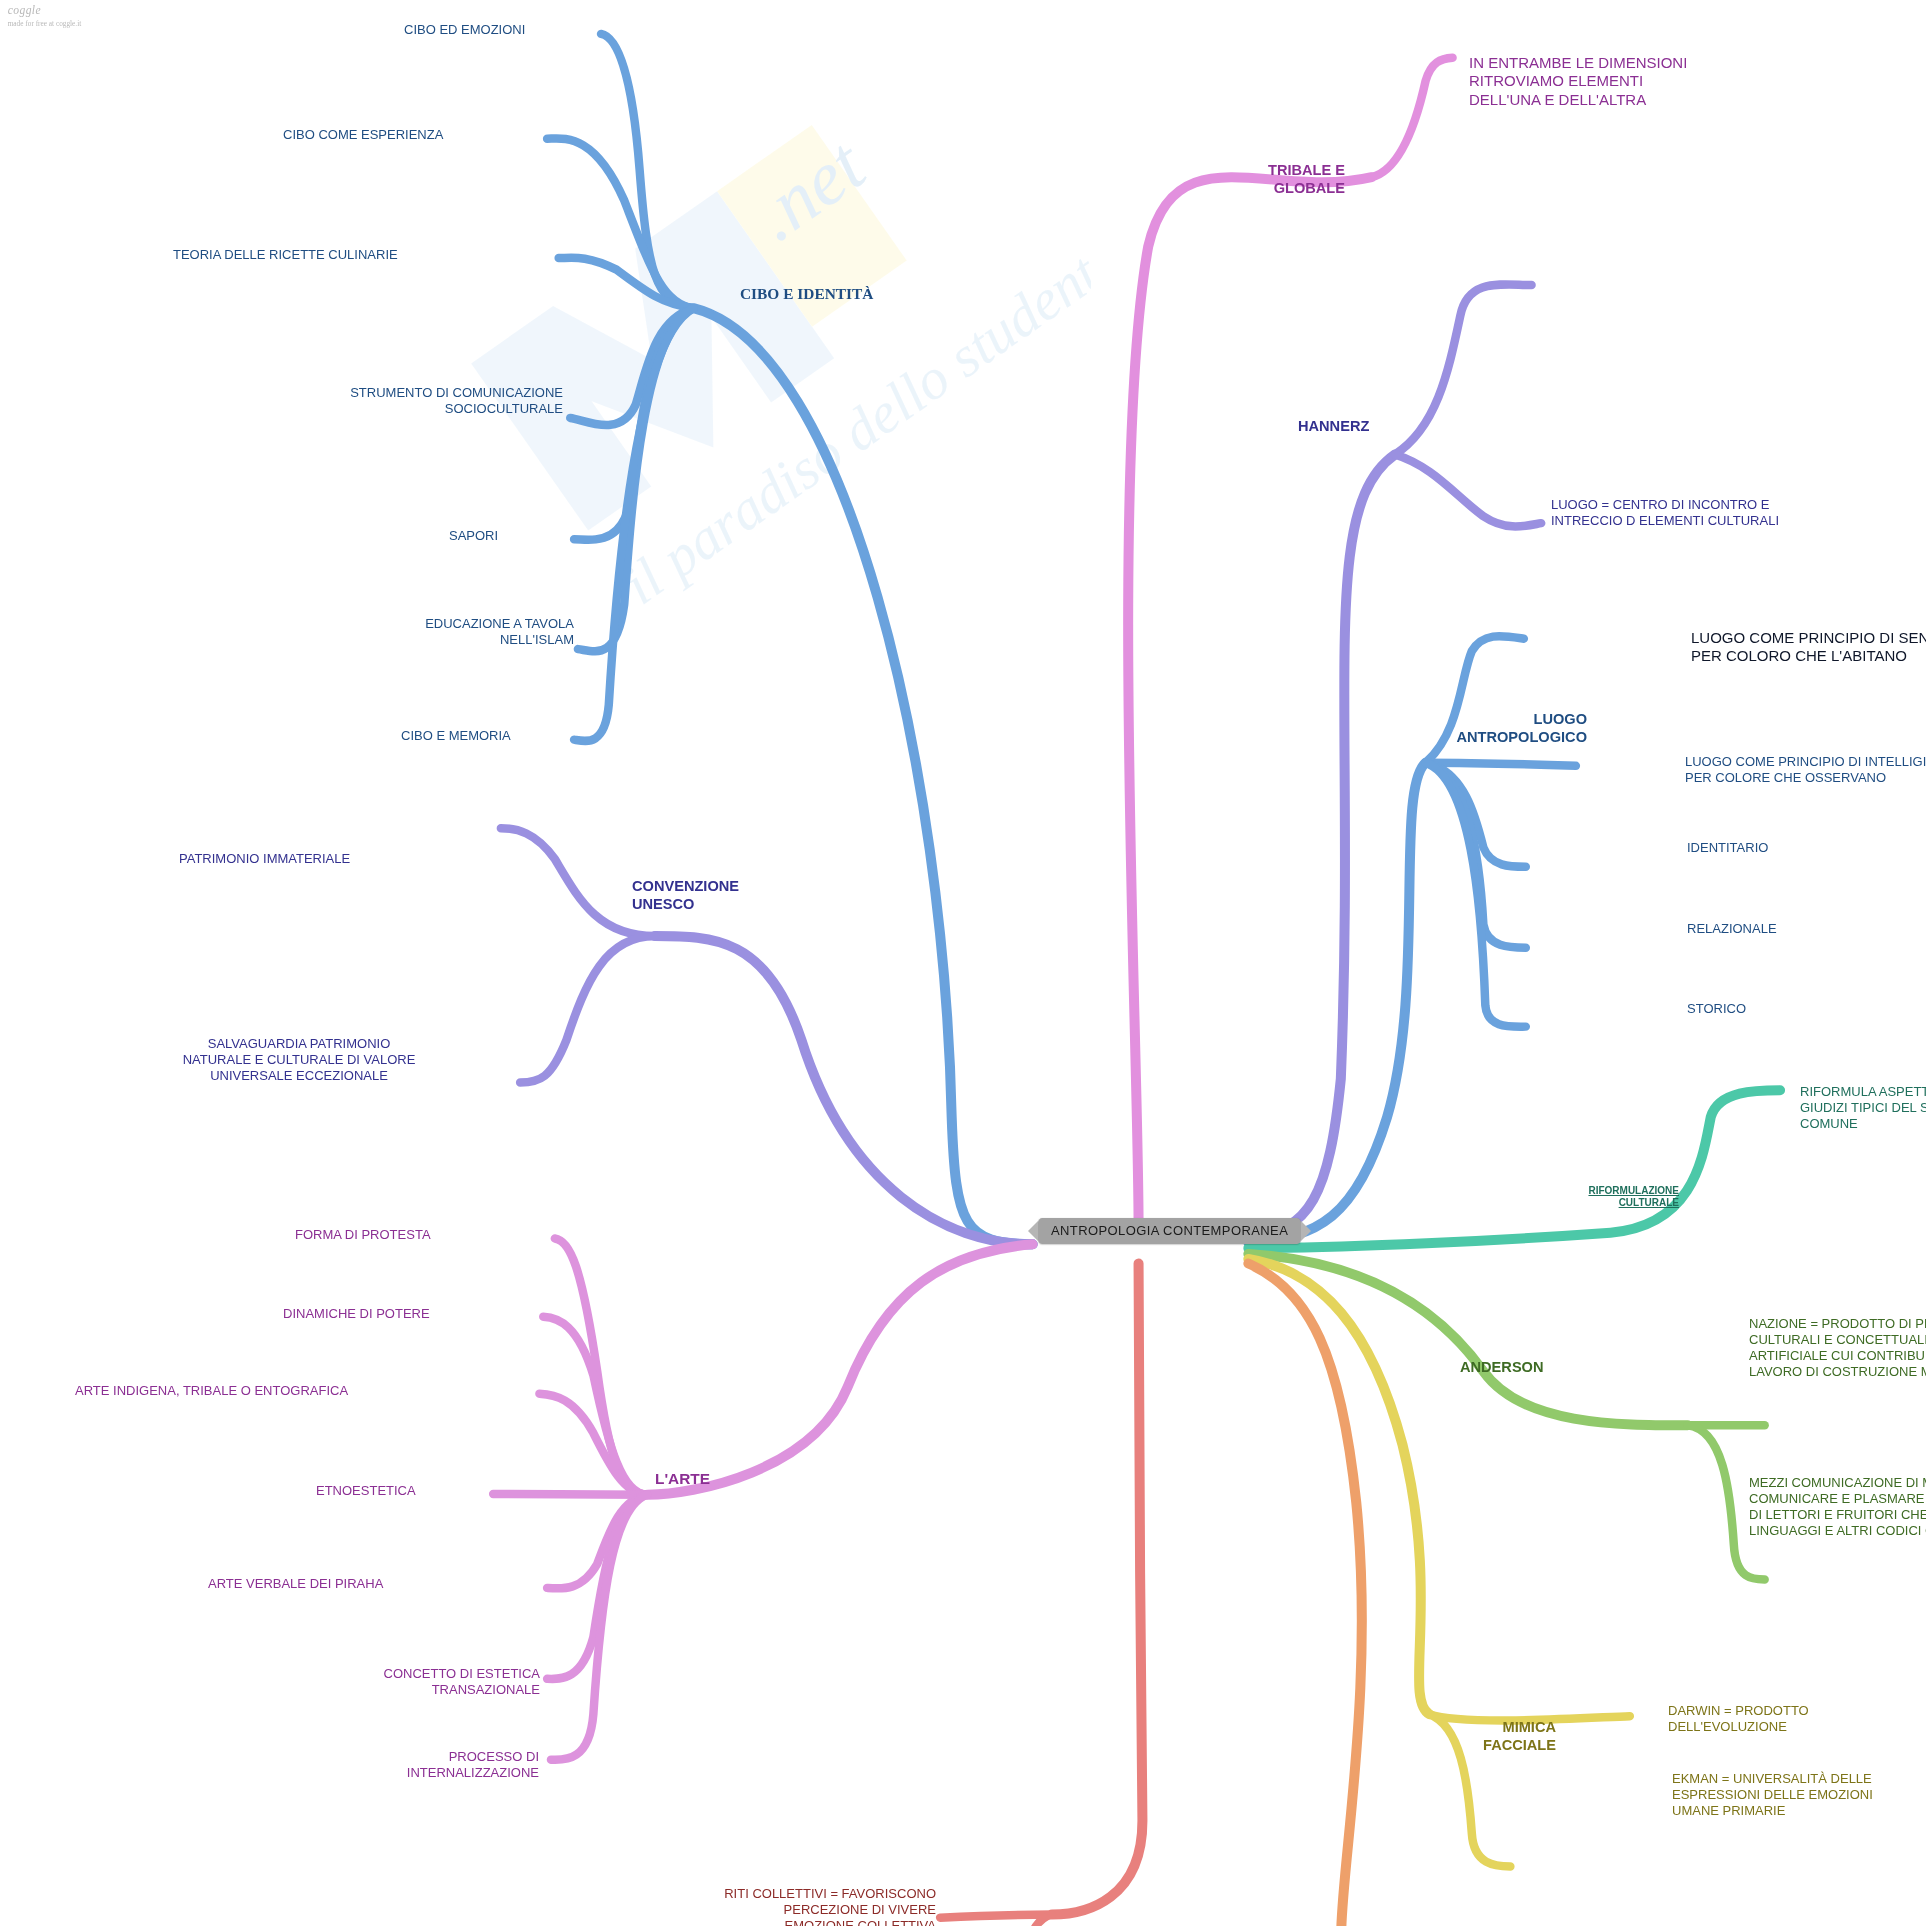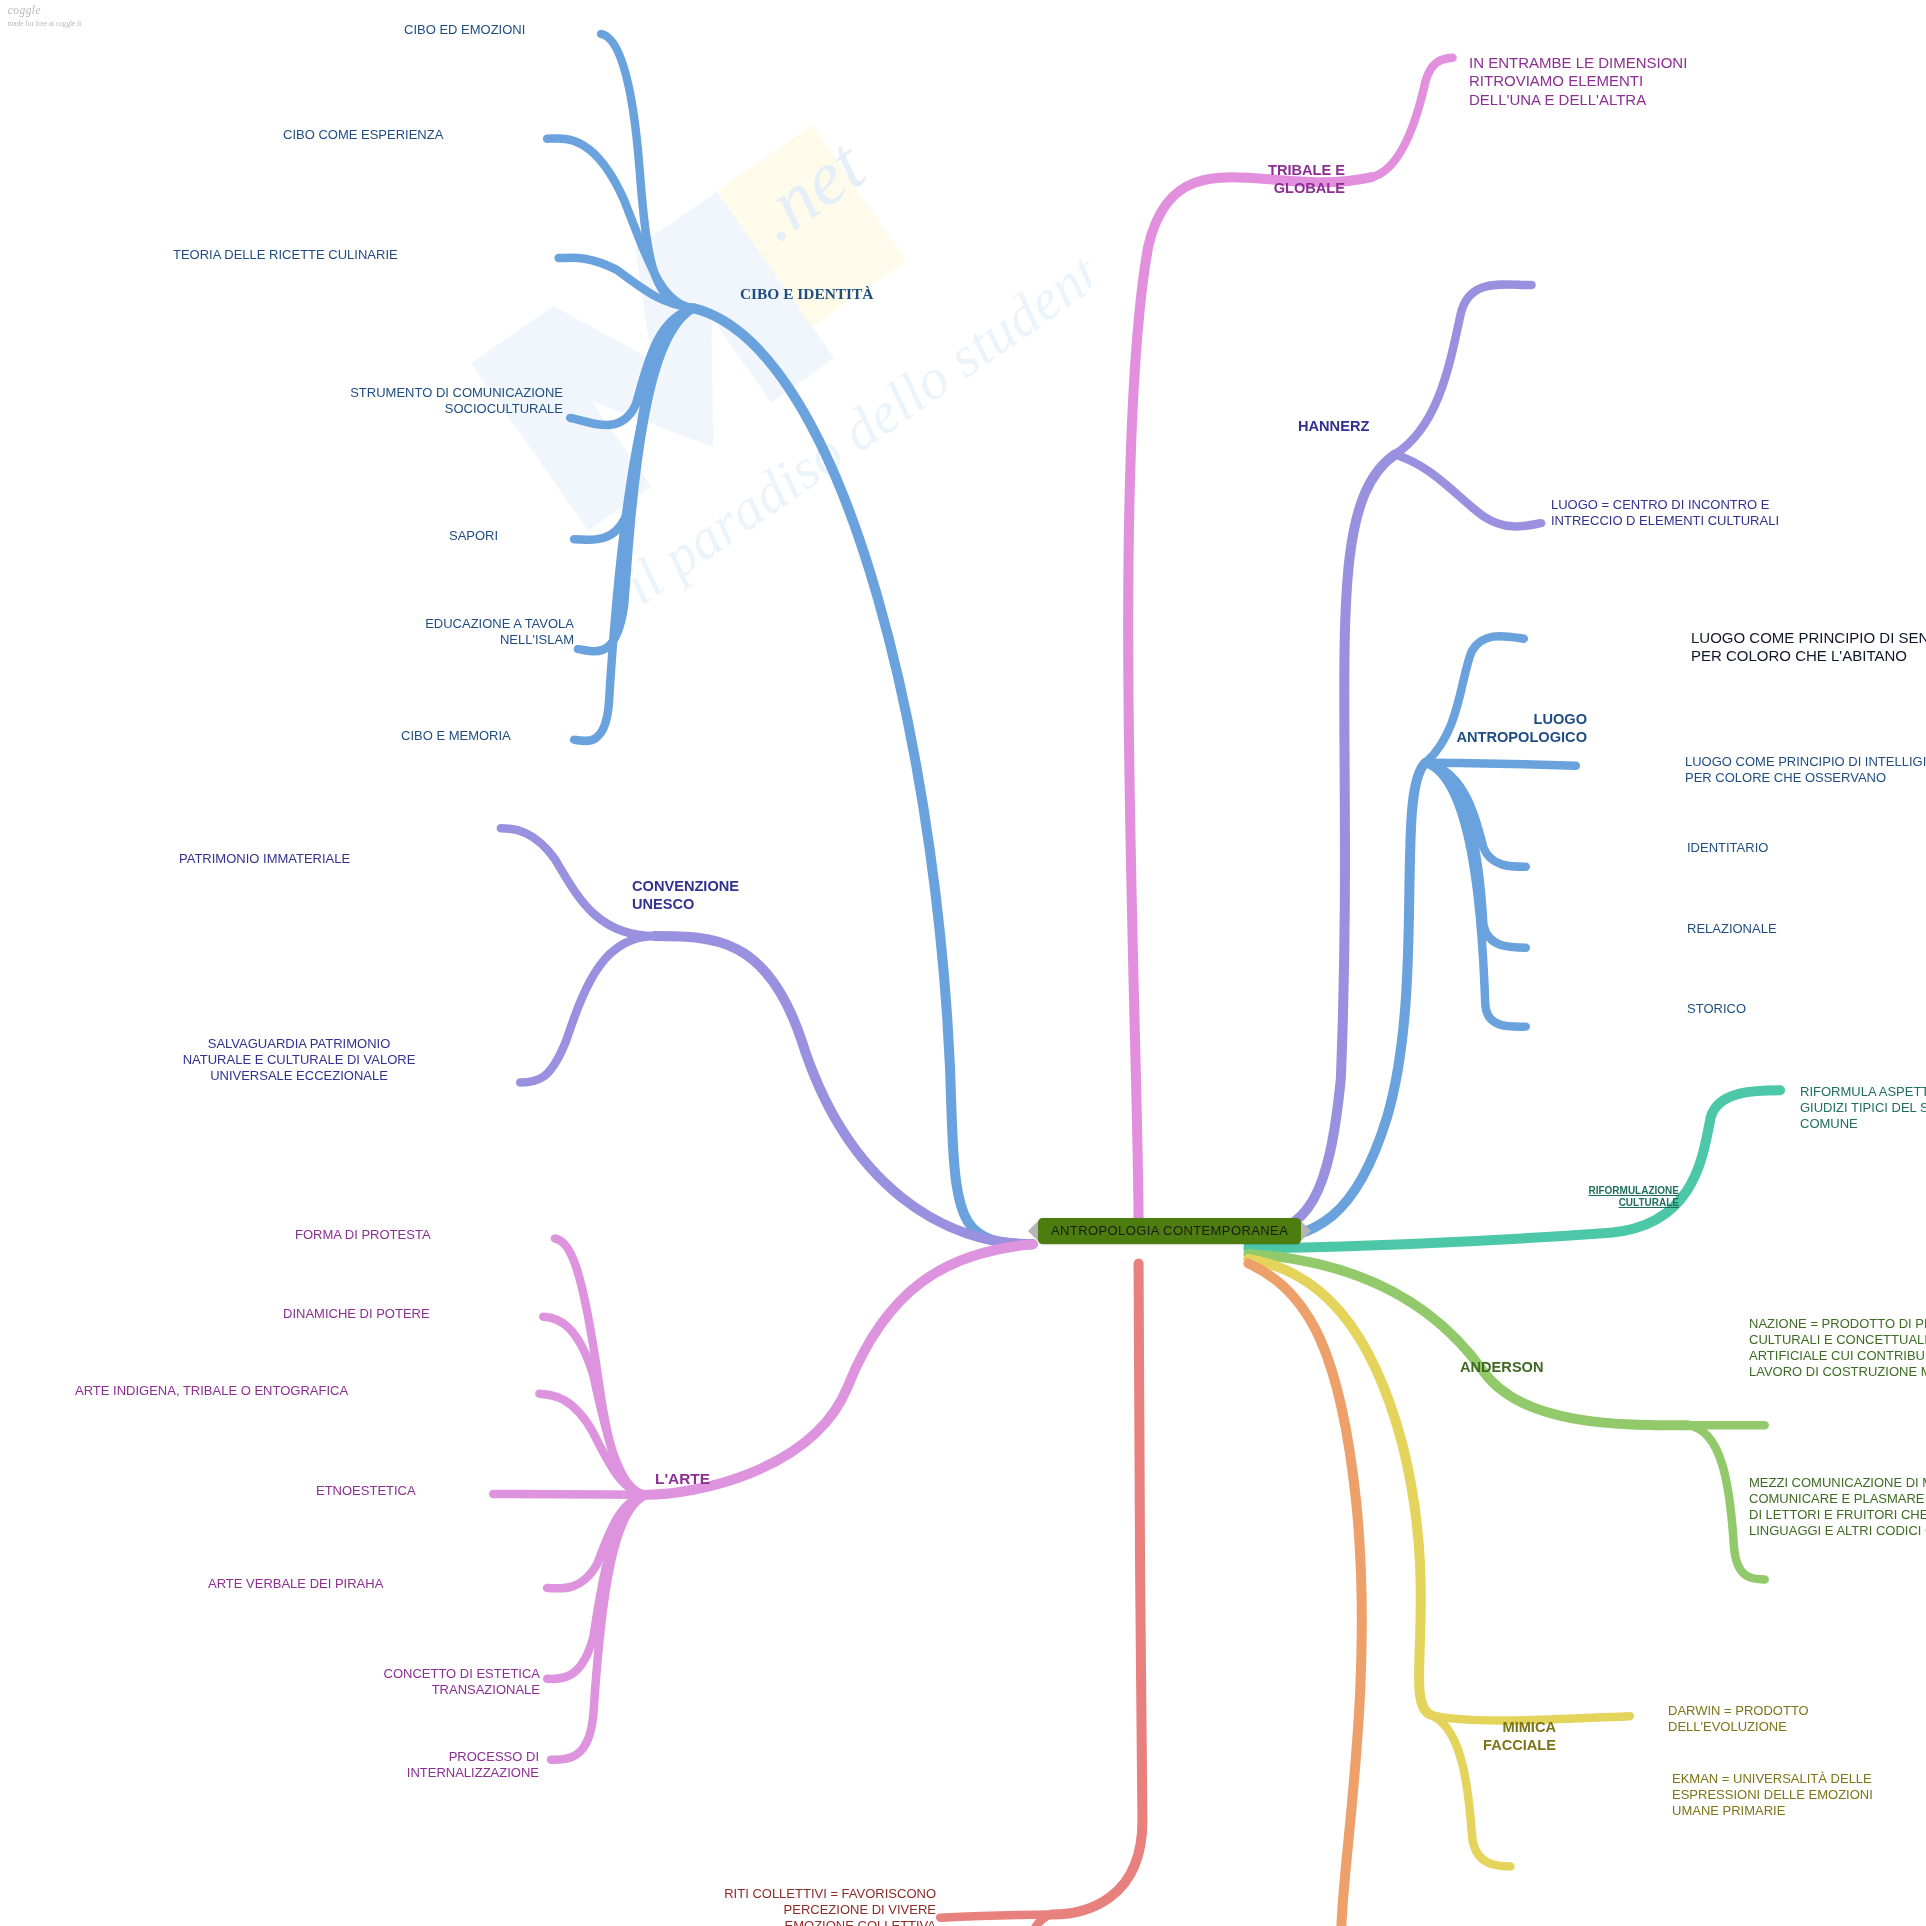--- a/index.html
+++ b/index.html
@@ -5,21 +5,21 @@
   html,body{margin:0;padding:0;background:#ffffff;}
   body{font-family:"Liberation Sans",sans-serif;}
   #stage{position:relative;width:2259px;height:2190px;background:#fff;overflow:hidden;}
   svg.edges{position:absolute;left:0;top:0;width:2259px;height:2190px;pointer-events:none;}
   .node{position:absolute;white-space:pre;line-height:1.22;}
   .lbl-branch{font-weight:bold;}
   .wm{position:absolute;color:#b9b9b9;font-family:"Liberation Serif",serif;}
   .wm-brand{font-style:italic;font-size:11.6px;letter-spacing:0.4px;}
   .wm-sub{font-size:7.3px;}
   .center-node{
-    position:absolute;background:#4d7c0f;border-radius:4.6px;
+    position:absolute;background:#a3a3a3;border-radius:4.6px;
     padding:5.4px 13px;color:#1b1b1b;font-size:14.6px;letter-spacing:0.4px;
     box-shadow:0 0.8px 1.2px rgba(0,0,0,.18);
   }
   .center-node:before,.center-node:after{
     content:"";position:absolute;top:50%;transform:translateY(-50%);
     border-top:10px solid transparent;border-bottom:10px solid transparent;
   }
   .center-node:before{left:-10px;border-right:10.8px solid #b5b5b5;}
   .center-node:after{right:-10px;border-left:10.8px solid #b5b5b5;}
   .wm-big{position:absolute;opacity:.40;pointer-events:none;}

